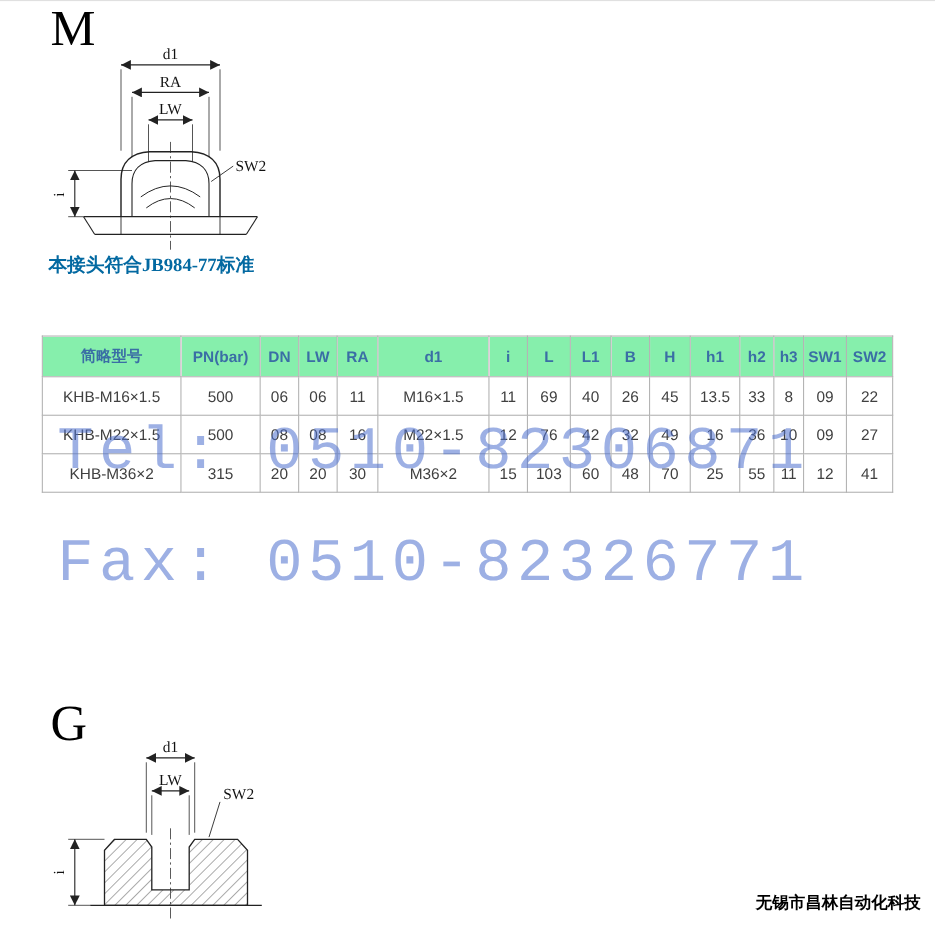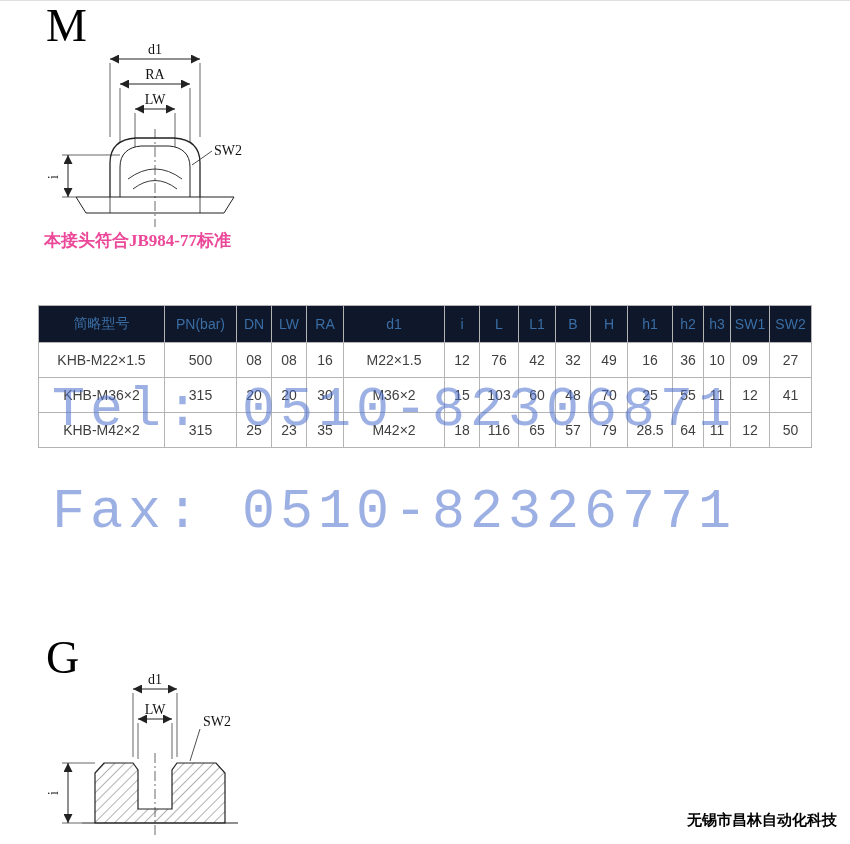--- a/index.html
+++ b/index.html
@@ -2,29 +2,29 @@
 <html><head>
 <meta charset="utf-8">
 <style>
   html,body{margin:0;padding:0;background:#fff;}
   .page{position:relative;width:850px;height:844px;background:#ffffff;overflow:hidden;
         font-family:"Liberation Sans",sans-serif;border-top:1px solid #e0e0e0;}
   .letter{position:absolute;font-family:"Liberation Serif",serif;font-size:46px;color:#000;line-height:1;}
   .letter-m{left:46px;top:2px;}
   .letter-g{left:46px;top:634px;}
   .caption{position:absolute;left:44px;top:228px;font-family:"Liberation Serif",serif;
-           font-size:17px;font-weight:bold;color:#ec4899;}
+           font-size:17px;font-weight:bold;color:#0369a1;}
   .diag{position:absolute;}
   .diag-m{left:40px;top:36px;}
   .diag-g{left:40px;top:668px;}
   .diag text{font-family:"Liberation Serif",serif;font-size:14px;fill:#111;}
   table.spec{position:absolute;left:38px;top:304px;width:774px;border-collapse:collapse;table-layout:fixed;}
   table.spec th, table.spec td{border:1px solid #b4b4b4;text-align:center;vertical-align:middle;
         font-size:14px;padding:0;overflow:hidden;white-space:nowrap;}
-  table.spec th{background:#0f172a;color:#3a6ea5;font-weight:normal;height:36px;}
+  table.spec th{background:#86efac;color:#3a6ea5;font-weight:bold;height:36px;}
   table.spec td{color:#404040;height:34px;background:#fff;}
   th:nth-child(1){width:125px}th:nth-child(2){width:71px}th:nth-child(3){width:34px}
   th:nth-child(4){width:34px}th:nth-child(5){width:36px}th:nth-child(6){width:100px}
   th:nth-child(7){width:34px}th:nth-child(8){width:38px}th:nth-child(9){width:36px}
   th:nth-child(10){width:34px}th:nth-child(11){width:36px}th:nth-child(12){width:44px}
   th:nth-child(13){width:30px}th:nth-child(14){width:26px}th:nth-child(15){width:38px}
   .wm{position:absolute;font-family:Liberation Mono, monospace;font-size:55px;letter-spacing:5px;
       color:rgba(77,112,205,0.55);white-space:nowrap;z-index:6;pointer-events:none;}
   .wm-tel{left:52px;top:378px;}
   .wm-fax{left:52px;top:480px;}
@@ -101,20 +101,38 @@
           <th>H</th>
           <th>h1</th>
           <th>h2</th>
           <th>h3</th>
           <th>SW1</th>
           <th>SW2</th>
         </tr>
       </thead>
     <tbody>
         <tr>
+          <td>KHB-M16×1.5</td>
+          <td>500</td>
+          <td>06</td>
+          <td>06</td>
+          <td>11</td>
+          <td>M16×1.5</td>
+          <td>11</td>
+          <td>69</td>
+          <td>40</td>
+          <td>26</td>
+          <td>45</td>
+          <td>13.5</td>
+          <td>33</td>
+          <td>8</td>
+          <td>09</td>
+          <td>22</td>
+        </tr>
+        <tr>
           <td>KHB-M22×1.5</td>
           <td>500</td>
           <td>08</td>
           <td>08</td>
           <td>16</td>
           <td>M22×1.5</td>
           <td>12</td>
           <td>76</td>
           <td>42</td>
           <td>32</td>
@@ -136,38 +154,20 @@
           <td>103</td>
           <td>60</td>
           <td>48</td>
           <td>70</td>
           <td>25</td>
           <td>55</td>
           <td>11</td>
           <td>12</td>
           <td>41</td>
         </tr>
-        <tr>
-          <td>KHB-M42×2</td>
-          <td>315</td>
-          <td>25</td>
-          <td>23</td>
-          <td>35</td>
-          <td>M42×2</td>
-          <td>18</td>
-          <td>116</td>
-          <td>65</td>
-          <td>57</td>
-          <td>79</td>
-          <td>28.5</td>
-          <td>64</td>
-          <td>11</td>
-          <td>12</td>
-          <td>50</td>
-        </tr>
       </tbody>
   </table>
 
   <div class="wm wm-tel">Tel: 0510-82306871</div>
   <div class="wm wm-fax">Fax: 0510-82326771</div>
 
   <div class="letter letter-g">G</div>
 
   <svg class="diag diag-g" width="230" height="176" viewBox="0 0 230 176">
     <defs>

